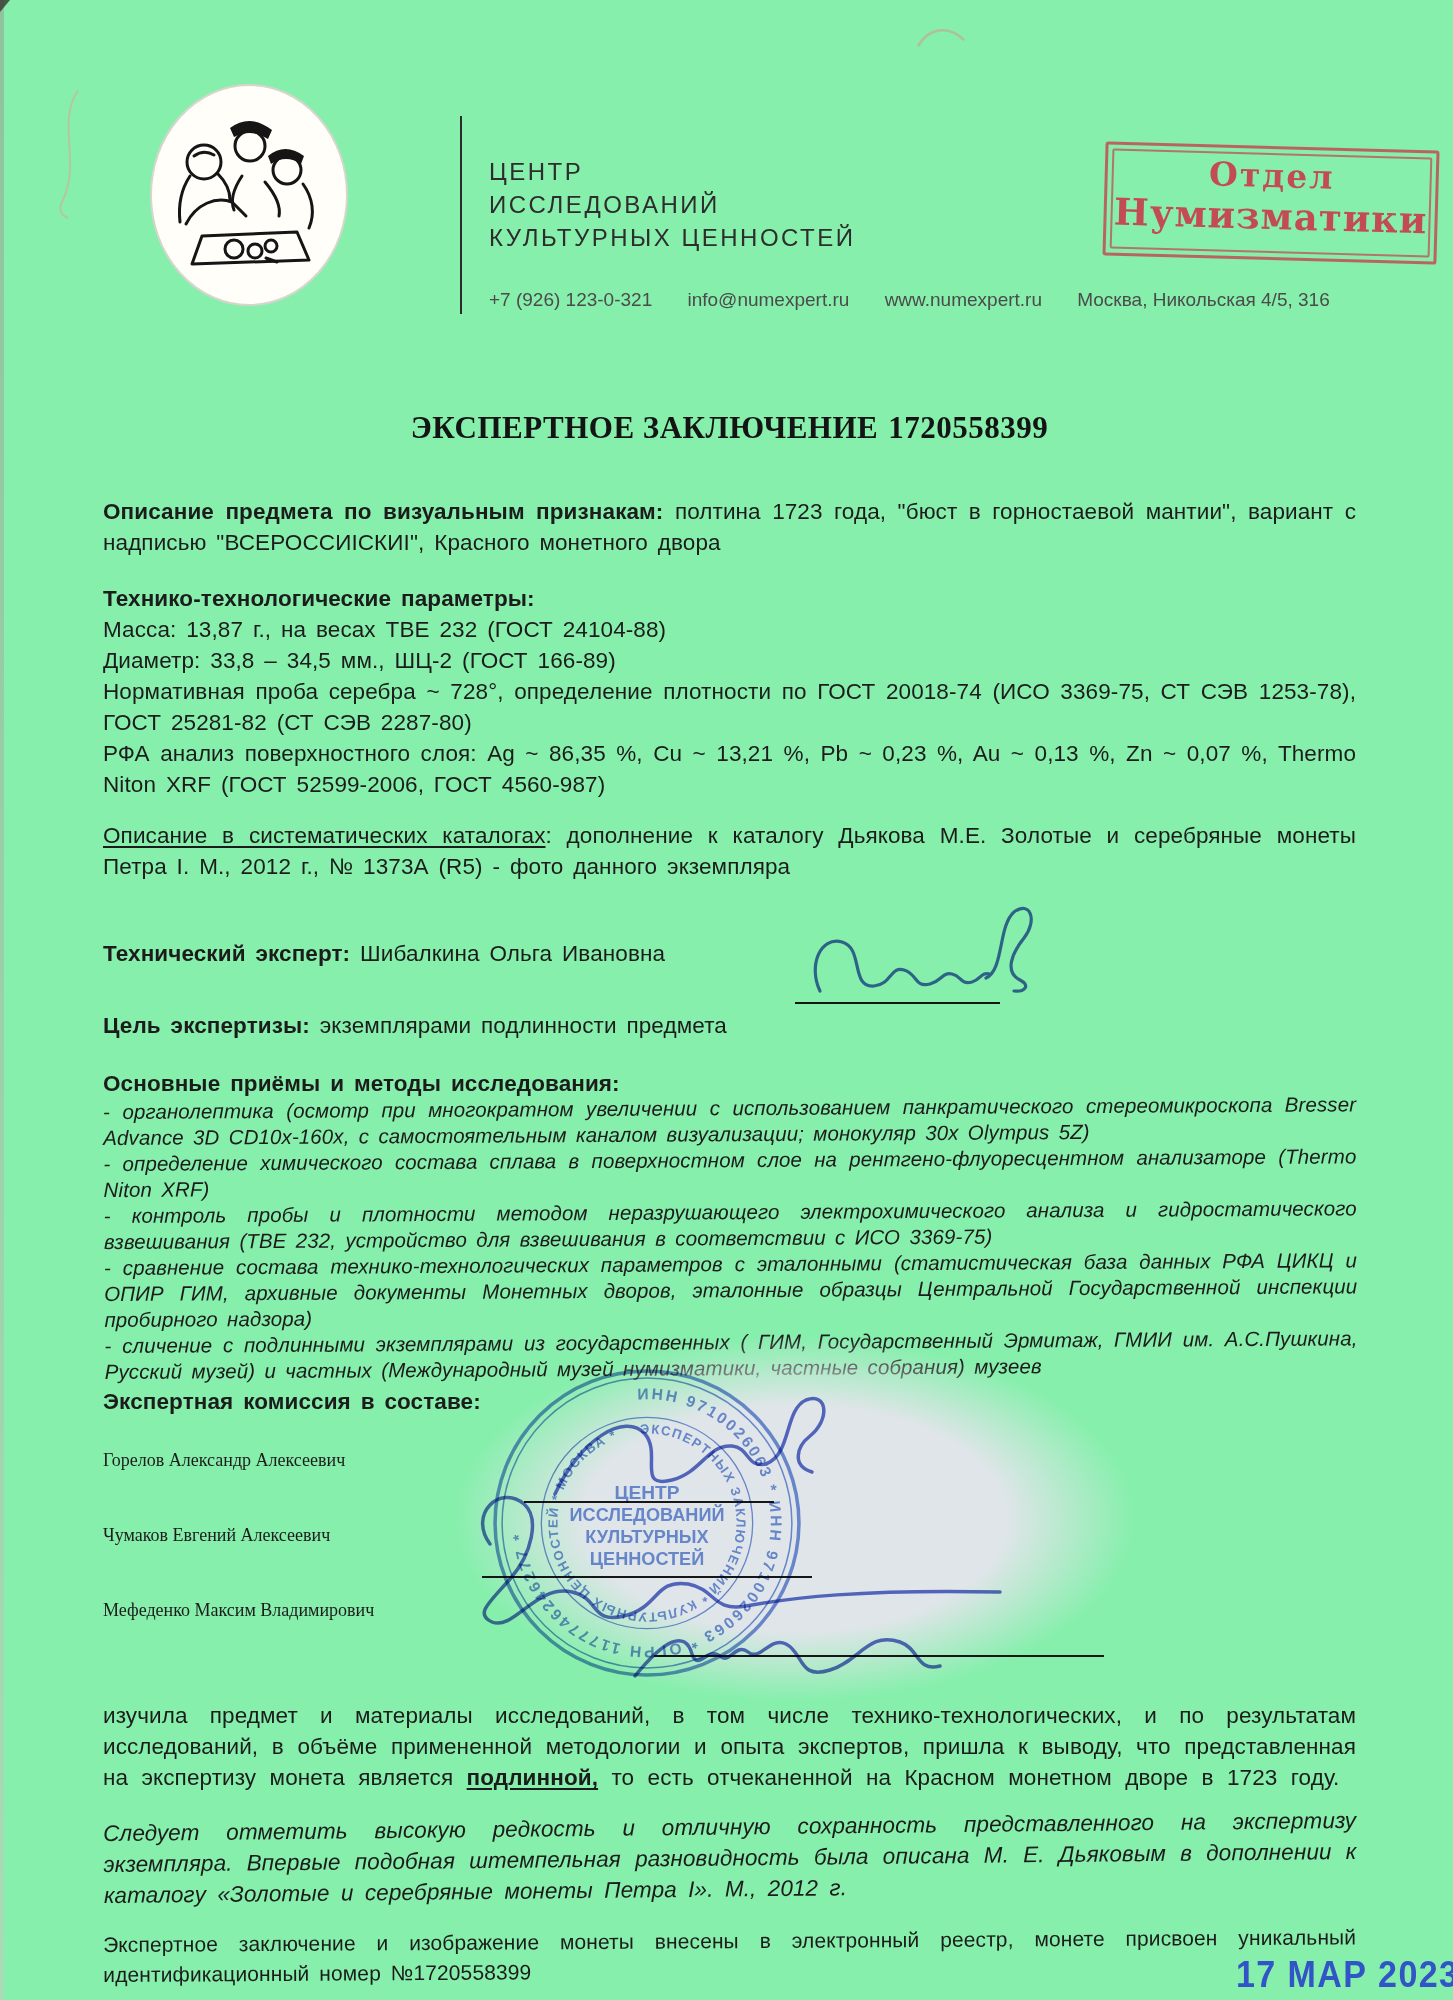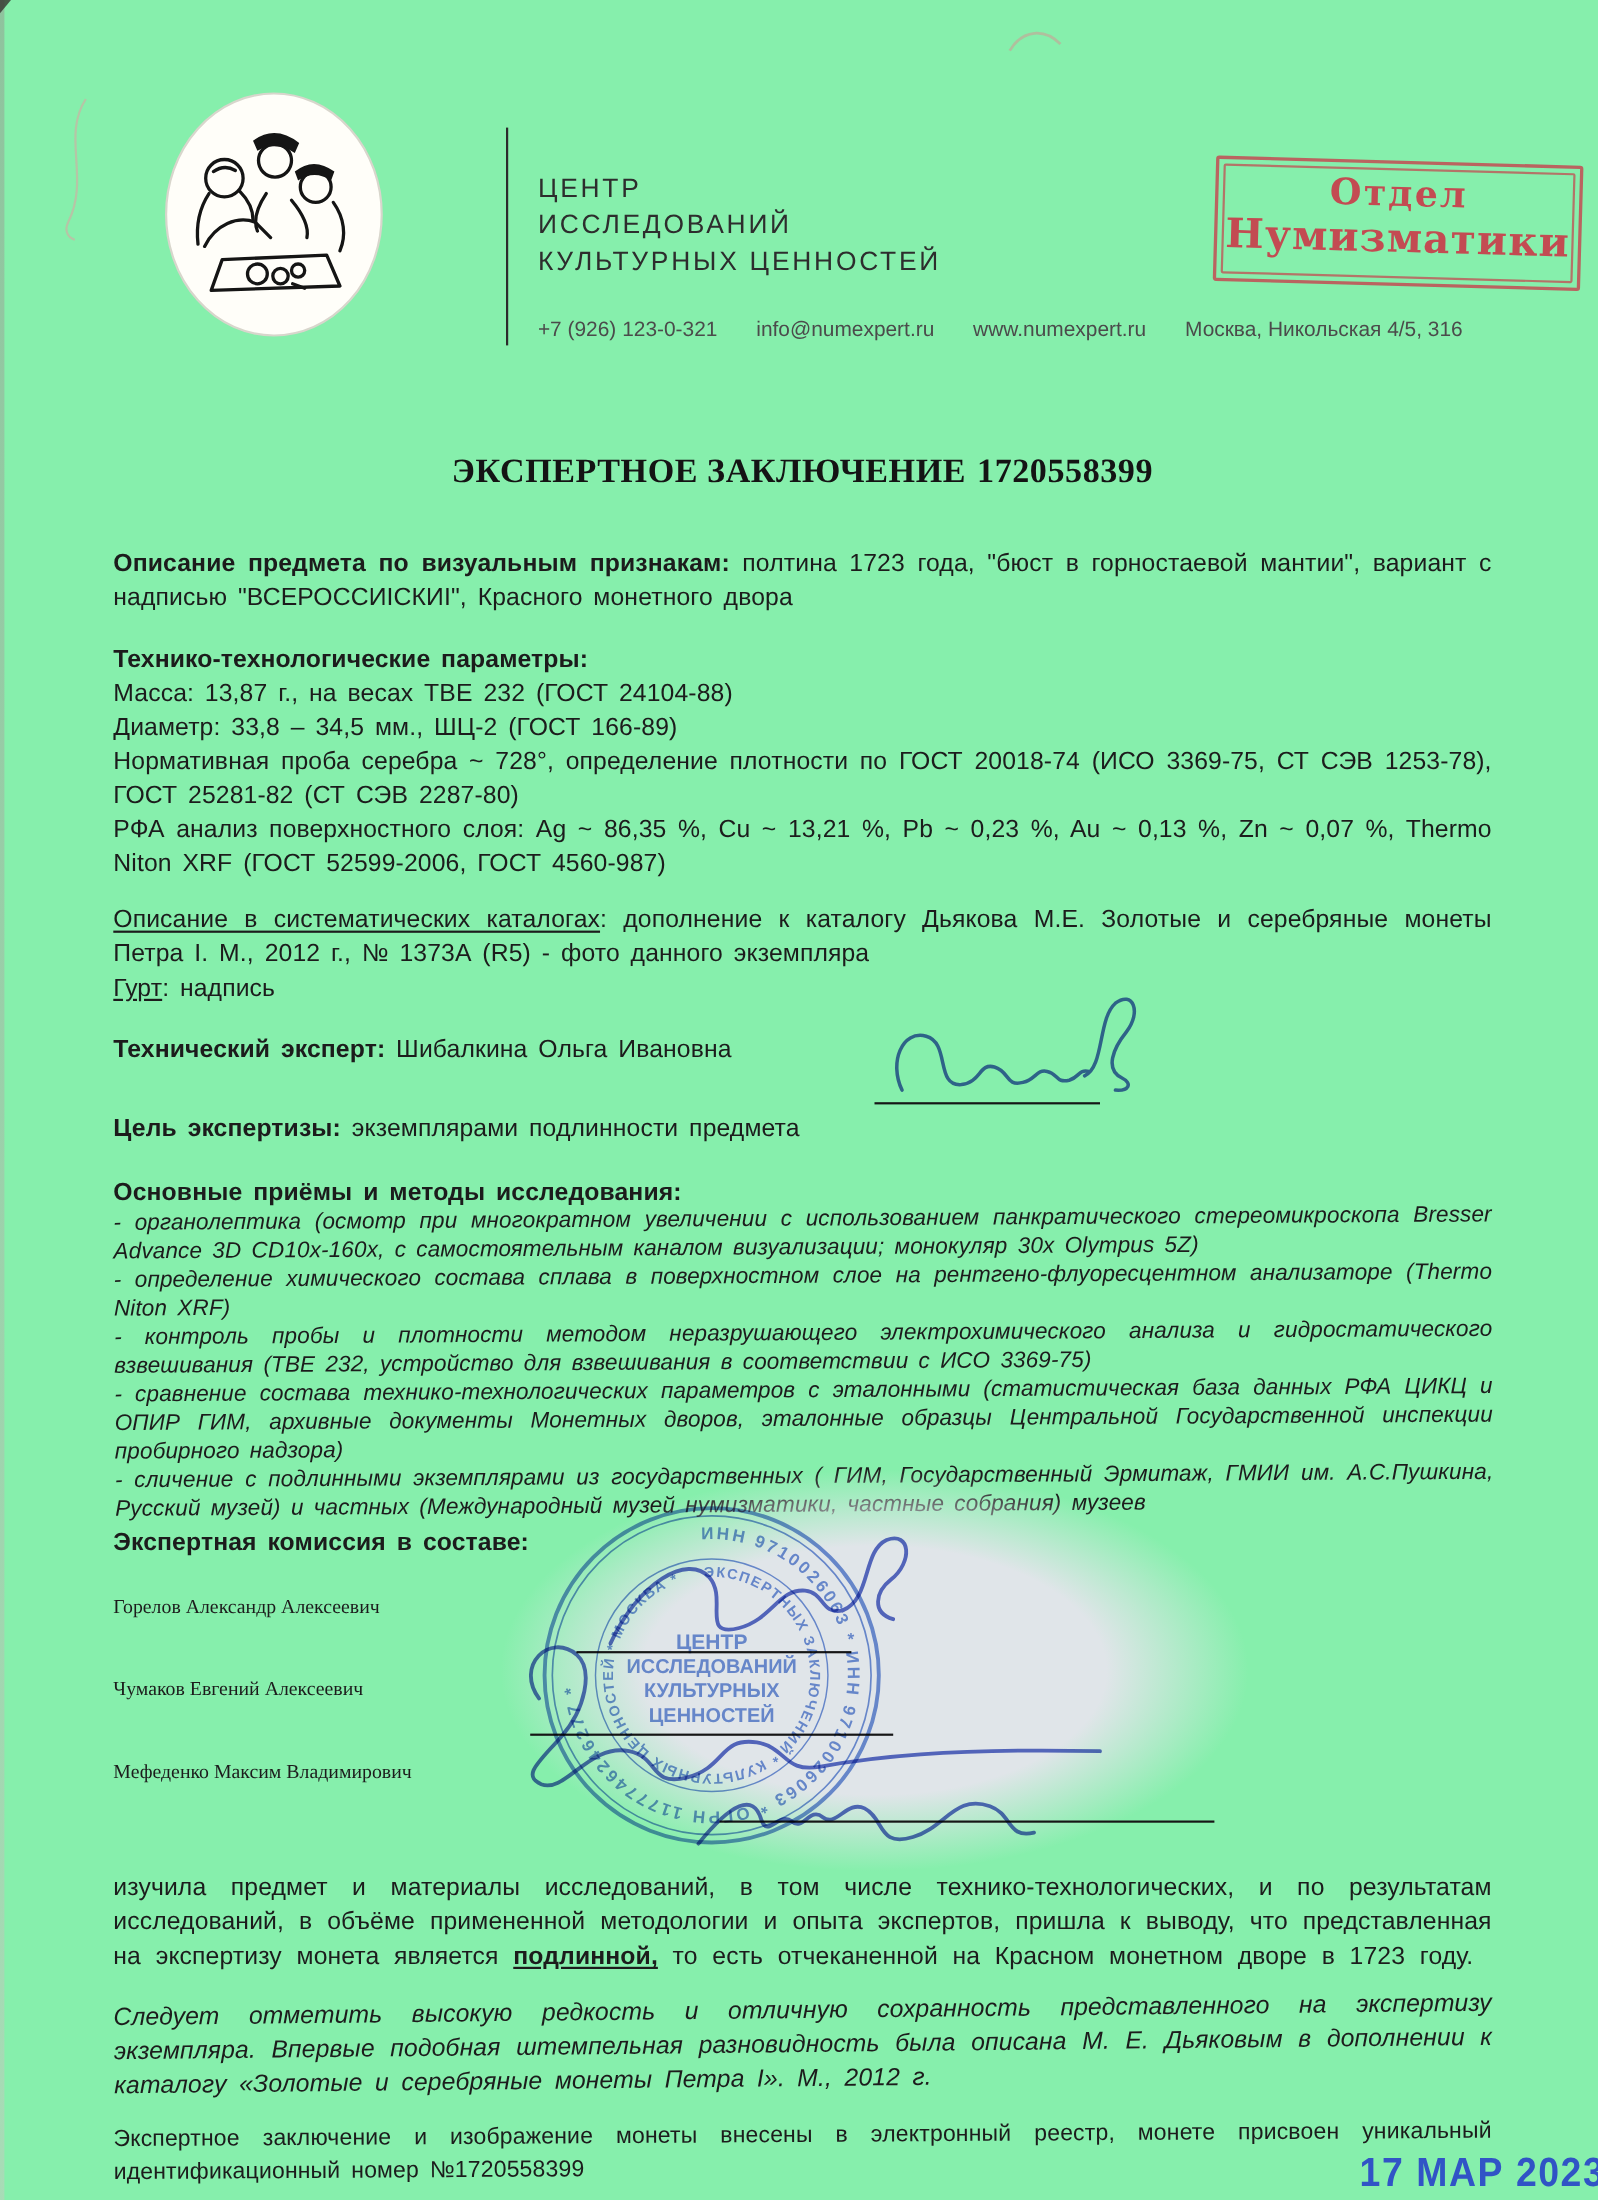--- a/index.html
+++ b/index.html
@@ -122,23 +122,20 @@
     <p class="hd nj">Технико-технологические параметры:</p>
     <p>Масса: 13,87 г., на весах ТВЕ 232 (ГОСТ 24104-88)</p>
     <p>Диаметр: 33,8 – 34,5 мм., ШЦ-2 (ГОСТ 166-89)</p>
     <p>Нормативная проба серебра ~ 728°, определение плотности по ГОСТ 20018-74 (ИСО 3369-75, СТ СЭВ 1253-78), ГОСТ 25281-82 (СТ СЭВ 2287-80)</p>
     <p>РФА анализ поверхностного слоя: Ag ~ 86,35 %, Cu ~ 13,21 %, Pb ~ 0,23 %, Au ~ 0,13 %, Zn ~ 0,07 %, Thermo Niton XRF (ГОСТ 52599-2006, ГОСТ 4560-987)</p>
   </div>
 
   <div class="bt" style="top:820px">
     <span class="ul">Описание в систематических каталогах</span><span>: дополнение к каталогу Дьякова М.Е. Золотые и серебряные монеты Петра I. М., 2012 г., № 1373А (R5) - фото данного экземпляра</span>
   </div>
-  <div class="bt nj" style="top:882px">
-    <span class="ul">Гурт</span><span>: надпись</span>
-  </div>
 
   <div class="bt nj" style="top:938px">
     <b class="hd">Технический эксперт:</b>
     <span>Шибалкина Ольга Ивановна</span>
   </div>
   <div class="sig-line" style="left:795px;top:1002px;width:205px"></div>
   <svg class="abs sig-svg" style="left:790px;top:896px" width="245" height="118">
     <g stroke="#3a50c0" stroke-width="3.2" fill="none" stroke-linecap="round" opacity=".85">
       <path d="M30,95 C18,70 30,40 52,46 C74,52 60,92 84,90 C102,88 100,70 114,74 C128,78 124,92 140,88 C152,85 152,76 162,78 C172,80 170,89 182,86 C192,83 190,76 200,78"></path>
       <path d="M196,82 C214,74 208,30 224,16 C240,4 248,24 234,42 C222,57 214,76 230,84 C240,89 236,96 224,95"></path>

